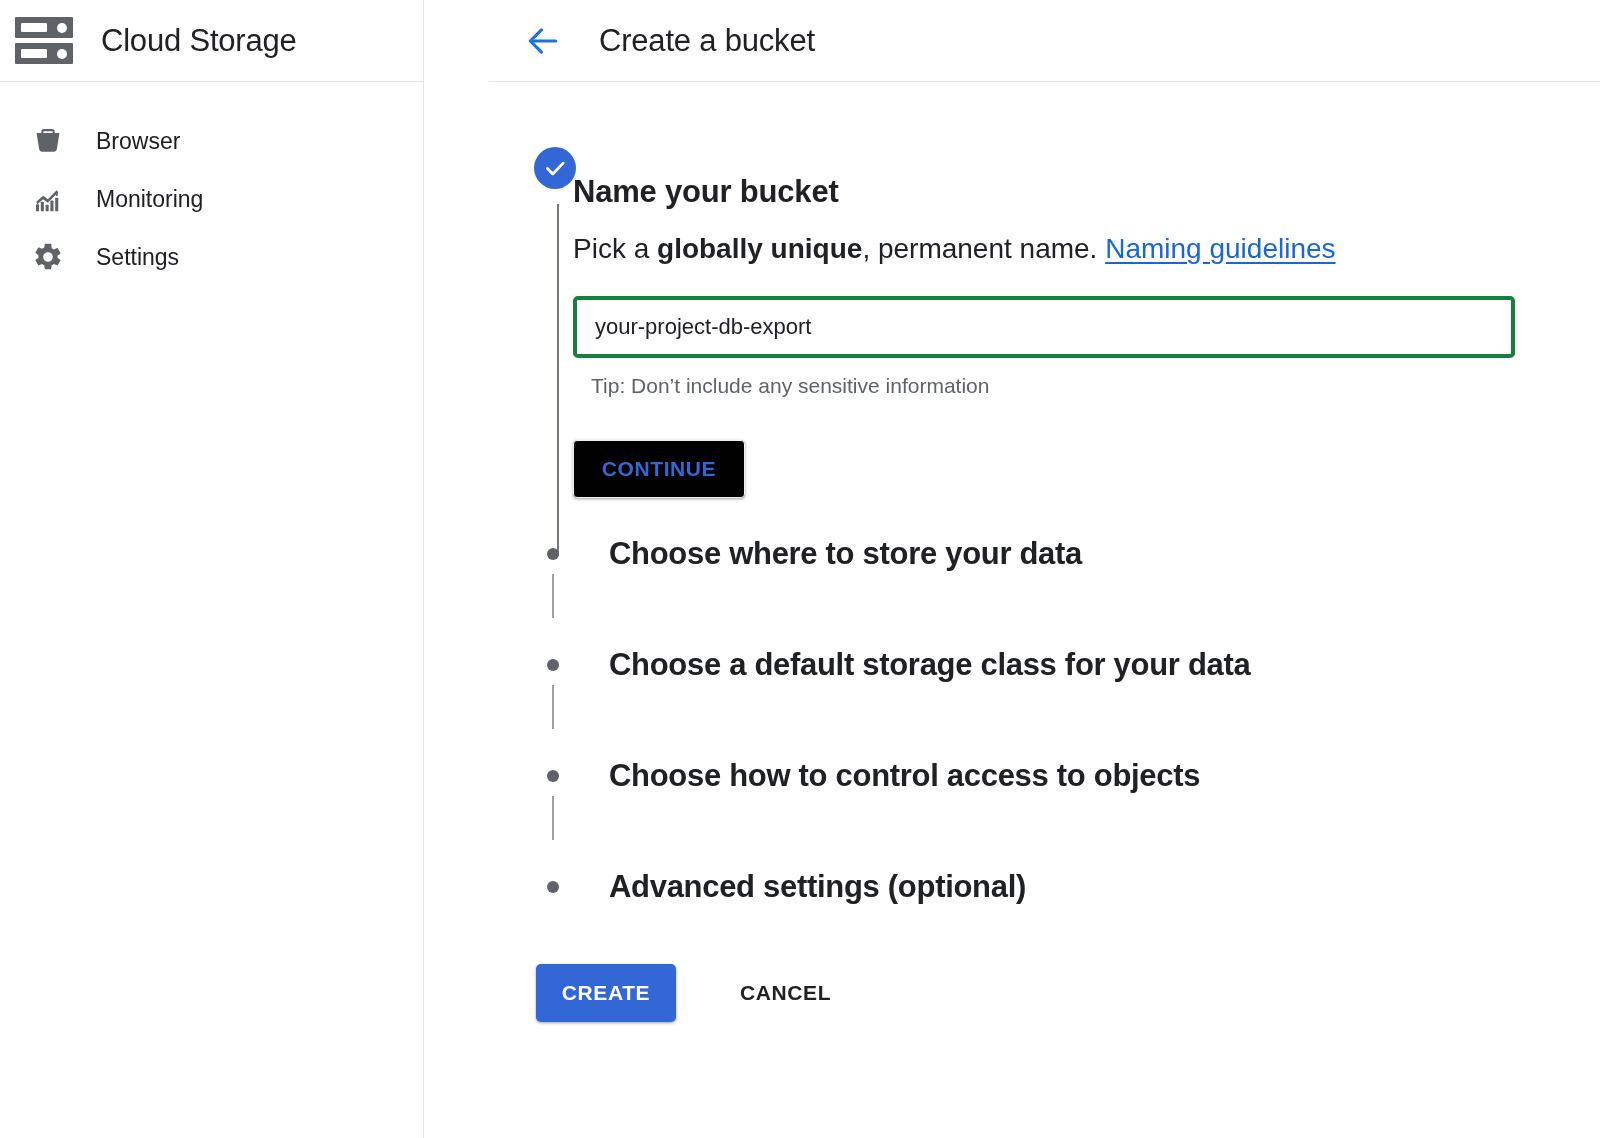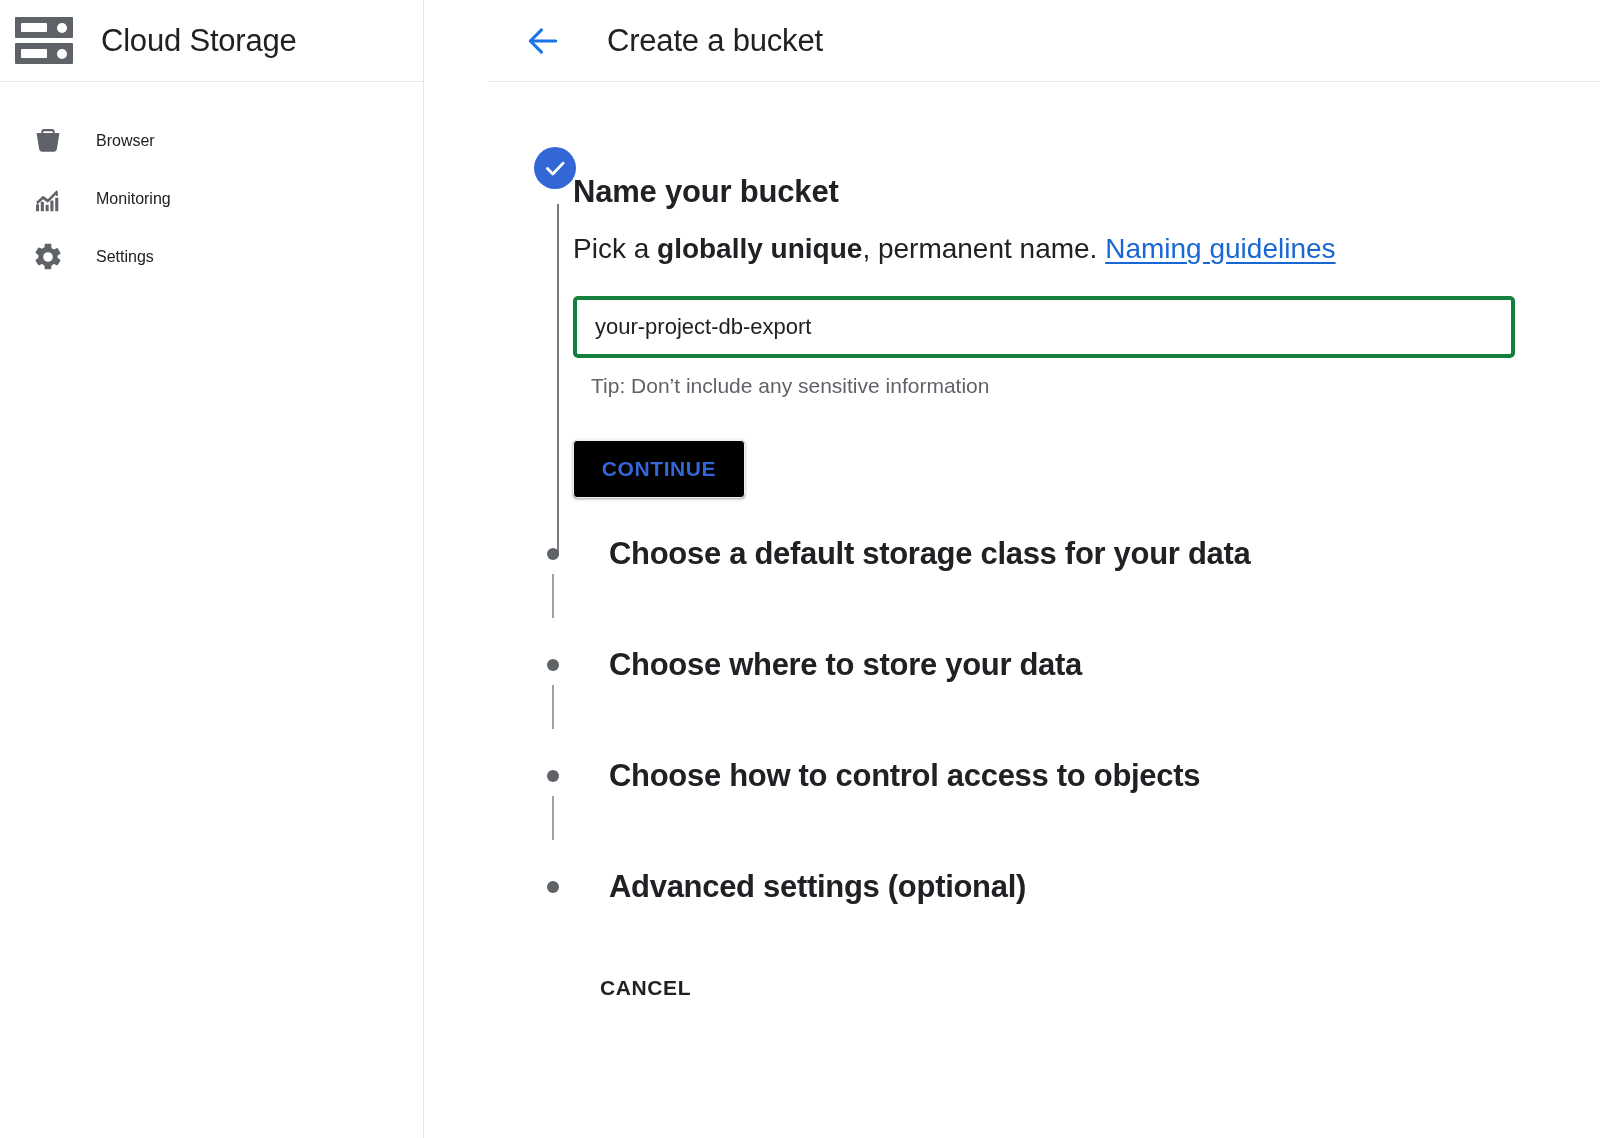--- a/index.html
+++ b/index.html
@@ -73,21 +73,21 @@
     cursor: pointer;
   }
   .nav-icon {
     width: 40px; height: 40px;
     display: flex; align-items: center; justify-content: center;
     color: #5f6368;
     flex: 0 0 40px;
   }
   .nav-label {
     margin-left: 28px;
-    font-size: 16px;
+    font-size: 23px;
     color: #202124;
     font-weight: 400;
   }
 
   
   .content {
     position: absolute;
     left: 489px; top: 0;
     width: 1111px; height: 1138px;
     background: #fff;
@@ -99,21 +99,21 @@
     align-items: center;
   }
   .back-btn {
     margin-left: 30px;
     width: 48px; height: 48px;
     display: flex; align-items: center; justify-content: center;
     cursor: pointer;
     color: #1a73e8;
   }
   .page-title {
-    margin-left: 40px;
+    margin-left: 32px;
     font-size: 31px;
     color: #202124;
     font-weight: 400;
     letter-spacing: -0.2px;
   }
 
   
   .stepper {
     position: relative;
     padding: 0 0 0 0;
@@ -344,40 +344,41 @@
         <input class="name-input" type="text" value="your-project-db-export" style="">
 
         <div class="tip">Tip: Don’t include any sensitive information</div>
 
         <button class="continue-btn">CONTINUE</button>
       </section>
 
       <section class="step-collapsed">
         <span class="bullet"></span>
         <span class="connector"></span>
-        <span class="step-collapsed-title">Choose a default storage class for your data</span>
+        <span class="step-collapsed-title">Choose where to store your data</span>
       </section>
 
       <section class="step-collapsed">
         <span class="bullet"></span>
         <span class="connector"></span>
-        <span class="step-collapsed-title">Choose where to store your data</span>
+        <span class="step-collapsed-title">Choose a default storage class for your data</span>
       </section>
 
       <section class="step-collapsed">
         <span class="bullet"></span>
         <span class="connector"></span>
         <span class="step-collapsed-title">Choose how to control access to objects</span>
       </section>
 
       <section class="step-collapsed last">
         <span class="bullet"></span>
 
         <span class="step-collapsed-title">Advanced settings (optional)</span>
       </section>
 
       <div class="actions">
+        <button class="create-btn">CREATE</button>
         <button class="cancel-btn">CANCEL</button>
       </div>
 
     </div>
   </main>
 </div>
 
 </body></html>

